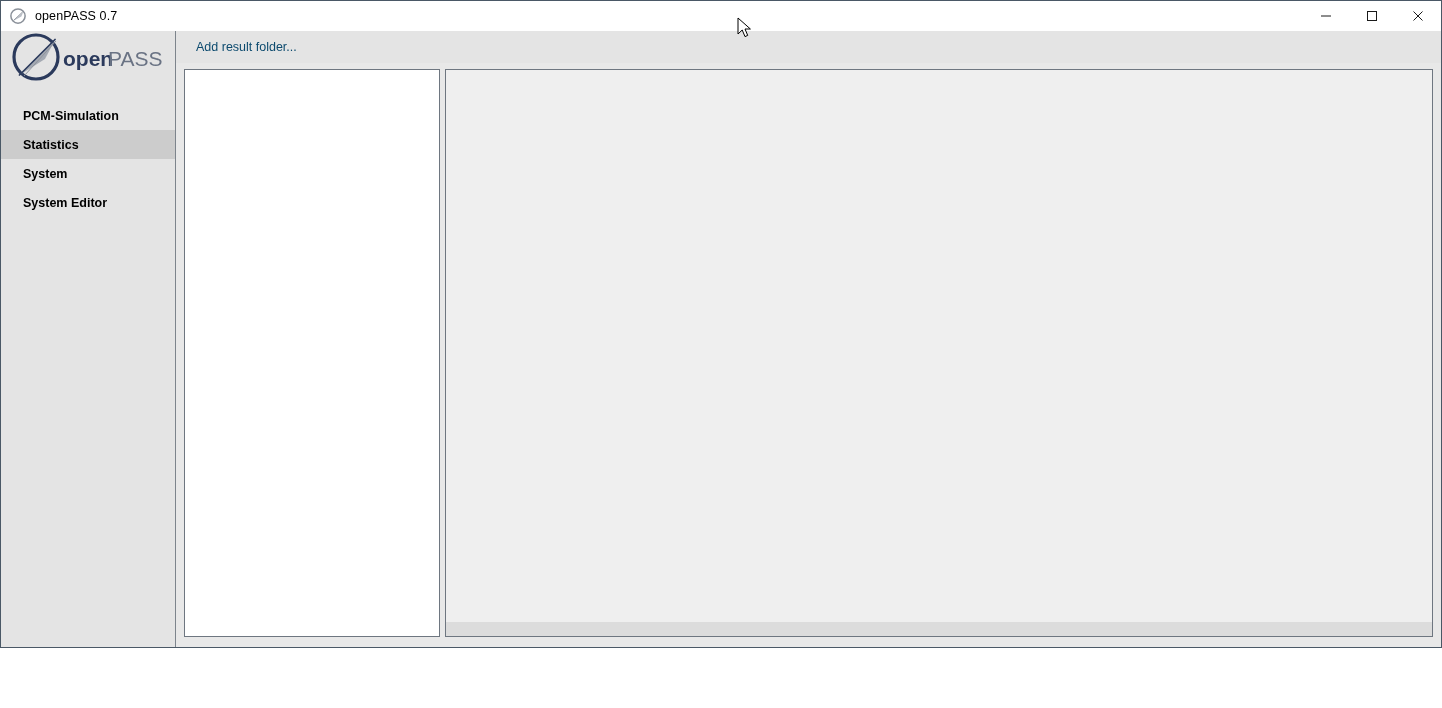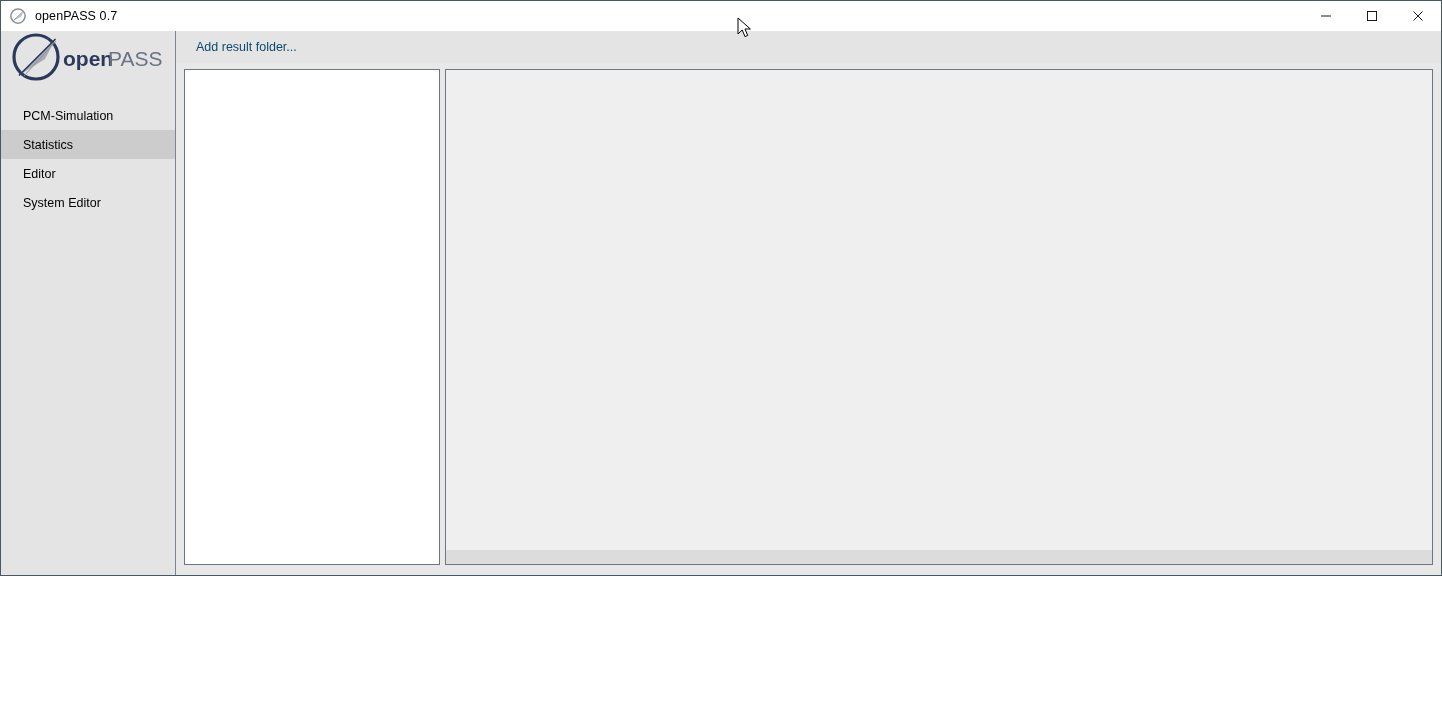--- a/index.html
+++ b/index.html
@@ -10,21 +10,21 @@
     font-family: "Liberation Sans", sans-serif;
   }
   body {
     background: #ffffff;
   }
 
   
   #window {
     position: absolute;
     left: 0; top: 0;
-    width: 1442px; height: 576px;
+    width: 1442px; height: 648px;
     border: 1px solid #4a5866;
     background: #e8e8e8;
     display: flex;
     flex-direction: column;
   }
 
   
   #titlebar {
     height: 30px;
     min-height: 30px;
@@ -90,21 +90,21 @@
     display: flex;
     flex-direction: column;
     padding-top: 8px;
   }
   .nav-item {
     height: 29px;
     display: flex;
     align-items: center;
     padding-left: 22px;
     font-size: 12.5px;
-    font-weight: normal;
+    font-weight: bold;
     color: #000000;
     cursor: default;
     background: transparent;
   }
   .nav-item.selected {
     background: #cccccc;
   }
 
   
   #main {
@@ -225,21 +225,21 @@
       </div>
 
       <div id="nav">
         <div class="nav-item">
           <span>PCM-Simulation</span>
         </div>
         <div class="nav-item selected">
           <span>Statistics</span>
         </div>
         <div class="nav-item">
-          <span>Editor</span>
+          <span>System</span>
         </div>
         <div class="nav-item">
           <span>System Editor</span>
         </div>
       </div>
     </div>
 
     <div id="main">
 
       <div id="toolbar">

